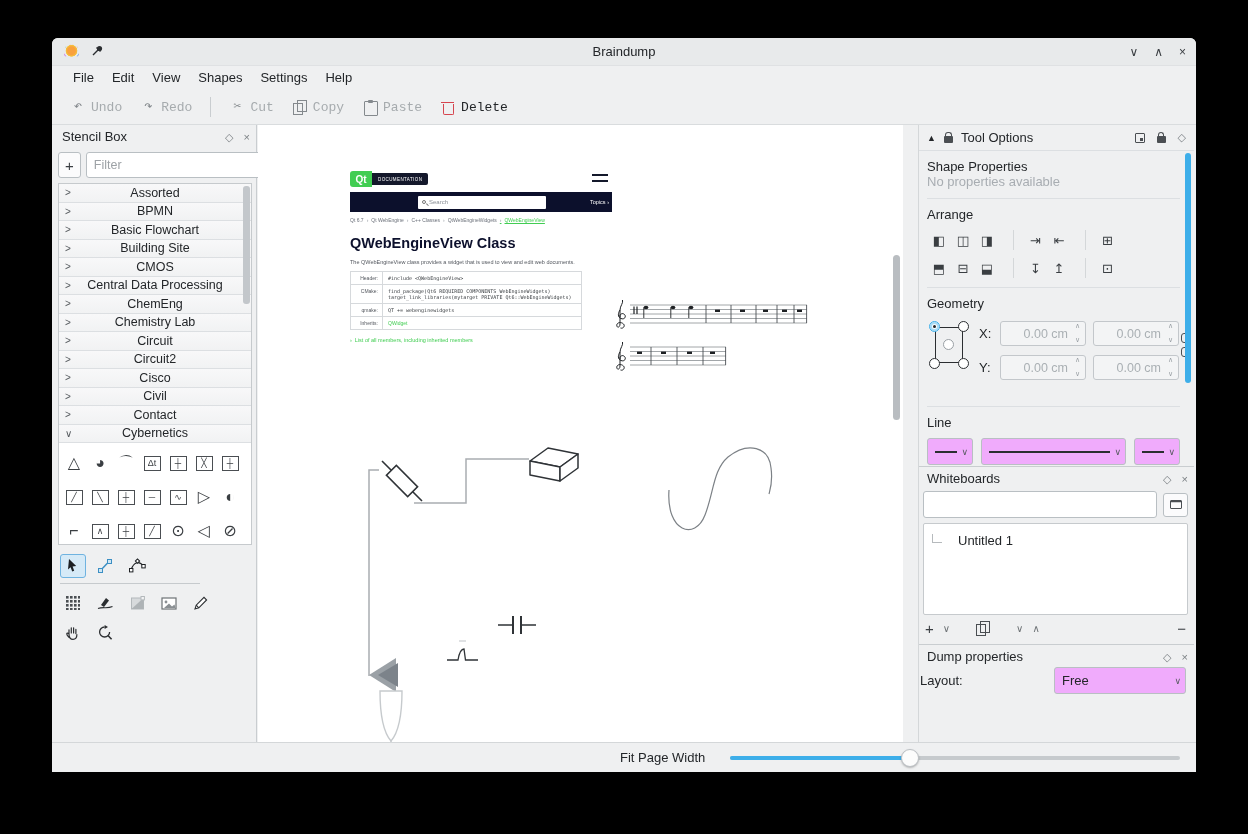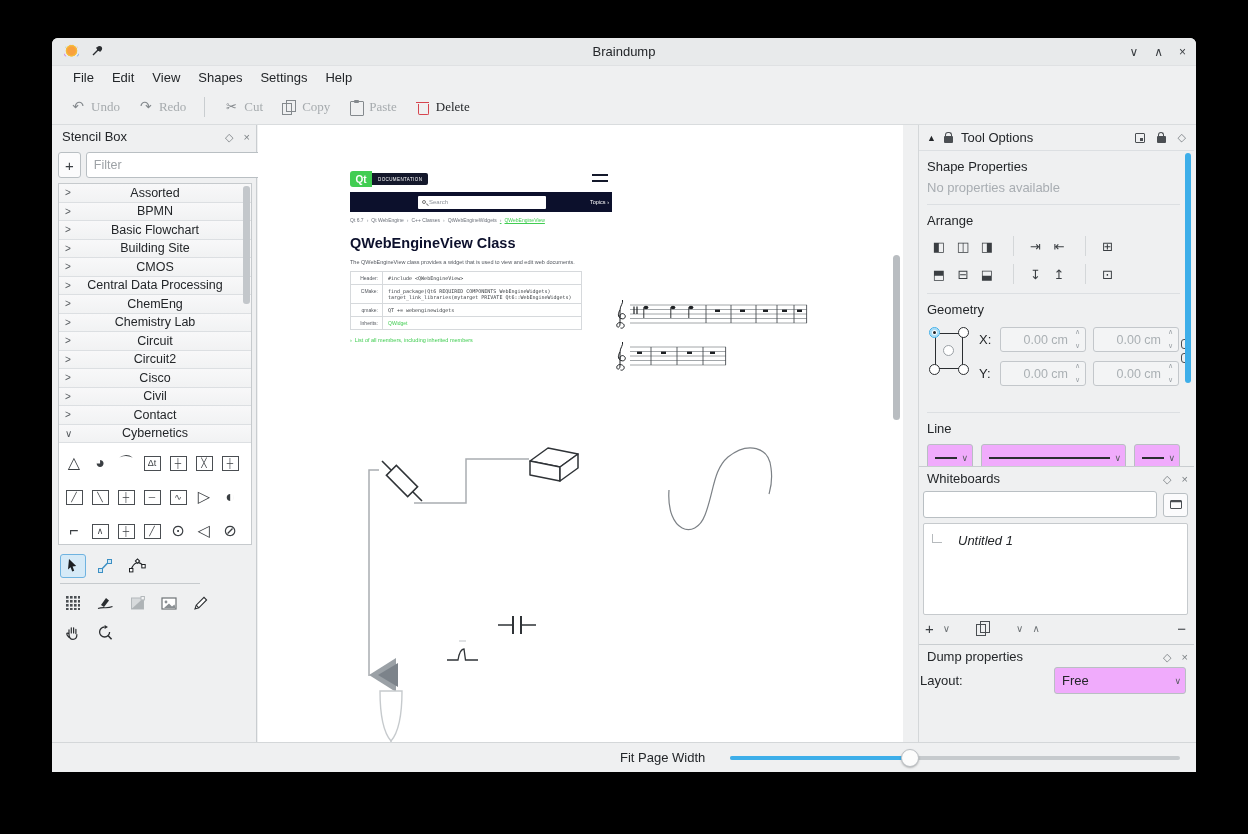--- a/index.html
+++ b/index.html
@@ -20,21 +20,21 @@
   .wbtn{font-size:12px;color:#3a3e42;cursor:default;line-height:1;}
 
   
   .menubar{position:absolute;left:0;top:28px;right:0;height:24px;display:flex;align-items:center;padding-left:12px;background:#eff0f1;}
   .menu-item{padding:0 9px;height:22px;line-height:22px;}
 
   
   .toolbar{position:absolute;left:0;top:52px;right:0;height:35px;display:flex;align-items:center;padding-left:10px;border-bottom:1px solid #d9dcde;background:#eff0f1;}
   .tbgroup{display:flex;align-items:center;gap:2px;}
   .tsep{width:1px;height:20px;background:#c9cdd0;margin:0 10px;}
-  .tbtn{display:flex;align-items:center;gap:5px;border:none;background:transparent;padding:4px 8px;font-size:13px;font-family:Liberation Serif, serif;border-radius:3px;}
+  .tbtn{display:flex;align-items:center;gap:5px;border:none;background:transparent;padding:4px 8px;font-size:13px;font-family:Liberation Mono, monospace;border-radius:3px;}
   .tbtn.disabled{color:#a6abae;}
   .tbtn.enabled{color:#232629;font-weight:500;}
   .tbi{display:inline-block;width:16px;height:16px;position:relative;font-size:14px;line-height:15px;text-align:center;color:#84898d;}
   .ic-undo::before{content:"↶";} .ic-redo::before{content:"↷";} .ic-cut::before{content:"✂";font-size:13px;}
   .ic-copy::before{content:"";position:absolute;left:1px;top:4px;width:8px;height:10px;border:1.3px solid currentColor;background:#eff0f1;}
   .ic-copy::after{content:"";position:absolute;left:5px;top:1px;width:8px;height:10px;border:1.3px solid currentColor;}
   .ic-paste::before{content:"";position:absolute;left:2px;top:2px;width:12px;height:13px;border:1.3px solid currentColor;border-radius:1px;}
   .ic-paste::after{content:"";position:absolute;left:5.5px;top:0.5px;width:5px;height:3px;background:currentColor;border-radius:1px;}
   .ic-delete::before{content:"";position:absolute;left:3px;top:4.5px;width:9px;height:10px;border:1.4px solid #d6454f;border-top:none;border-radius:0 0 2px 2px;}
   .ic-delete::after{content:"";position:absolute;left:1px;top:2.5px;width:13px;height:1.6px;background:#d6454f;}
@@ -100,21 +100,21 @@
   .to-head{position:relative;height:26px;display:flex;align-items:center;gap:8px;padding:0 8px;border-bottom:1px solid #dcdfe2;}
   .collapse-tri{font-size:9px;color:#232629;}
   .lock{display:inline-block;width:9px;height:7px;background:#4a4e52;border-radius:1px;position:relative;margin-top:4px;}
   .lock::before{content:"";position:absolute;left:1.2px;top:-4px;width:4.5px;height:4px;border:1.4px solid #4a4e52;border-bottom:none;border-radius:3px 3px 0 0;}
   .to-head .ph-icons{position:absolute;right:8px;display:flex;gap:12px;align-items:center;color:#6d7control;}
   .float-ic{display:inline-block;width:10px;height:10px;border:1.3px solid #4a4e52;border-radius:1px;position:relative;}
   .float-ic::after{content:"";position:absolute;right:1px;bottom:1px;width:3px;height:3px;background:#4a4e52;}
   .dia{color:#7c8185;font-size:11px;}
   .to-body{position:absolute;left:8px;top:26px;right:14px;}
   .sec-title{margin-top:8px;color:#232629;}
-  .muted{margin-top:6px;color:#a8adb2;}
+  .muted{color:#a8adb2;}
   .hr{height:1px;background:#dcdfe2;margin:9px 0 0 0;}
   .arr-row{display:flex;align-items:center;margin-top:8px;}
   .abtn{width:24px;height:20px;display:flex;align-items:center;justify-content:center;font-size:13px;color:#3a3e42;}
   .abtn.gsep{margin-left:14px;border-left:1px solid #d4d7d9;padding-left:10px;width:34px;}
   .geo{position:relative;height:86px;}
   .anchor{position:absolute;left:0;top:8px;width:44px;height:52px;}
   .anchor-sq{position:absolute;left:8px;top:8px;width:28px;height:36px;border:1.6px solid #2b2e31;}
   .ap{position:absolute;width:11px;height:11px;border:1.6px solid #2b2e31;border-radius:50%;background:#fff;}
   .ap.c{left:16px;top:20px;border-color:#9aa0a5;}
   .ap.tl{left:2px;top:2px;border-color:#3daee9;box-shadow:0 0 0 2px #aadcf5 inset;}
@@ -133,21 +133,21 @@
   .line-sample{flex:1;height:2px;background:#2b2e31;}
   .line-row{display:flex;gap:8px;margin-top:8px;align-items:center;}
   .to-scroll{position:absolute;right:3px;top:28px;width:6px;height:230px;background:#3daee9;border-radius:3px;}
 
   .wb-panel{position:absolute;left:0;top:342px;right:0;height:178px;border-bottom:1px solid #c9cdd0;}
   .wb-inputrow{position:absolute;left:4px;top:24px;right:6px;display:flex;gap:6px;align-items:center;}
   .wb-input{flex:1;height:27px;border:1px solid #b9bfc3;border-radius:3px;background:#fff;font-family:inherit;font-size:12.5px;padding:0 6px;}
   .wb-viewbtn{width:25px;height:24px;border:1px solid #b9bfc3;border-radius:3px;background:#fbfbfc;display:flex;align-items:center;justify-content:center;}
   .wb-viewic{width:12px;height:9px;border:1.3px solid #4a4e52;border-radius:1px;box-shadow:inset 0 2.5px 0 -1.2px #4a4e52;}
   .wb-list{position:absolute;left:4px;top:56px;right:6px;height:92px;background:#fff;border:1px solid #c6cacd;border-radius:2px;padding-top:6px;}
-  .wb-item{display:flex;align-items:center;height:20px;font-style:italic;}
+  .wb-item{display:flex;align-items:center;height:20px;}
   .elbow{width:10px;height:9px;border-left:1.5px solid #b6babd;border-bottom:1.5px solid #b6babd;margin:0 16px 4px 8px;}
   .wb-footer{position:absolute;left:6px;right:8px;top:153px;display:flex;align-items:center;gap:9px;color:#3a3e42;}
   .wb-footer .sp{width:8px;}
   .wb-chev{font-size:10px;color:#6d7control;color:#6d7275;}
   .wb-minus{margin-left:auto;font-size:15px;}
   .pages-ic{position:relative;width:14px;height:15px;}
   .pages-ic::before{content:"";position:absolute;left:0;top:3px;width:8px;height:10px;border:1.3px solid #4a4e52;background:#eff0f1;}
   .pages-ic::after{content:"";position:absolute;left:4px;top:0;width:8px;height:10px;border:1.3px solid #4a4e52;}
 
   .dp-panel{position:absolute;left:0;top:520px;right:0;height:97px;}

